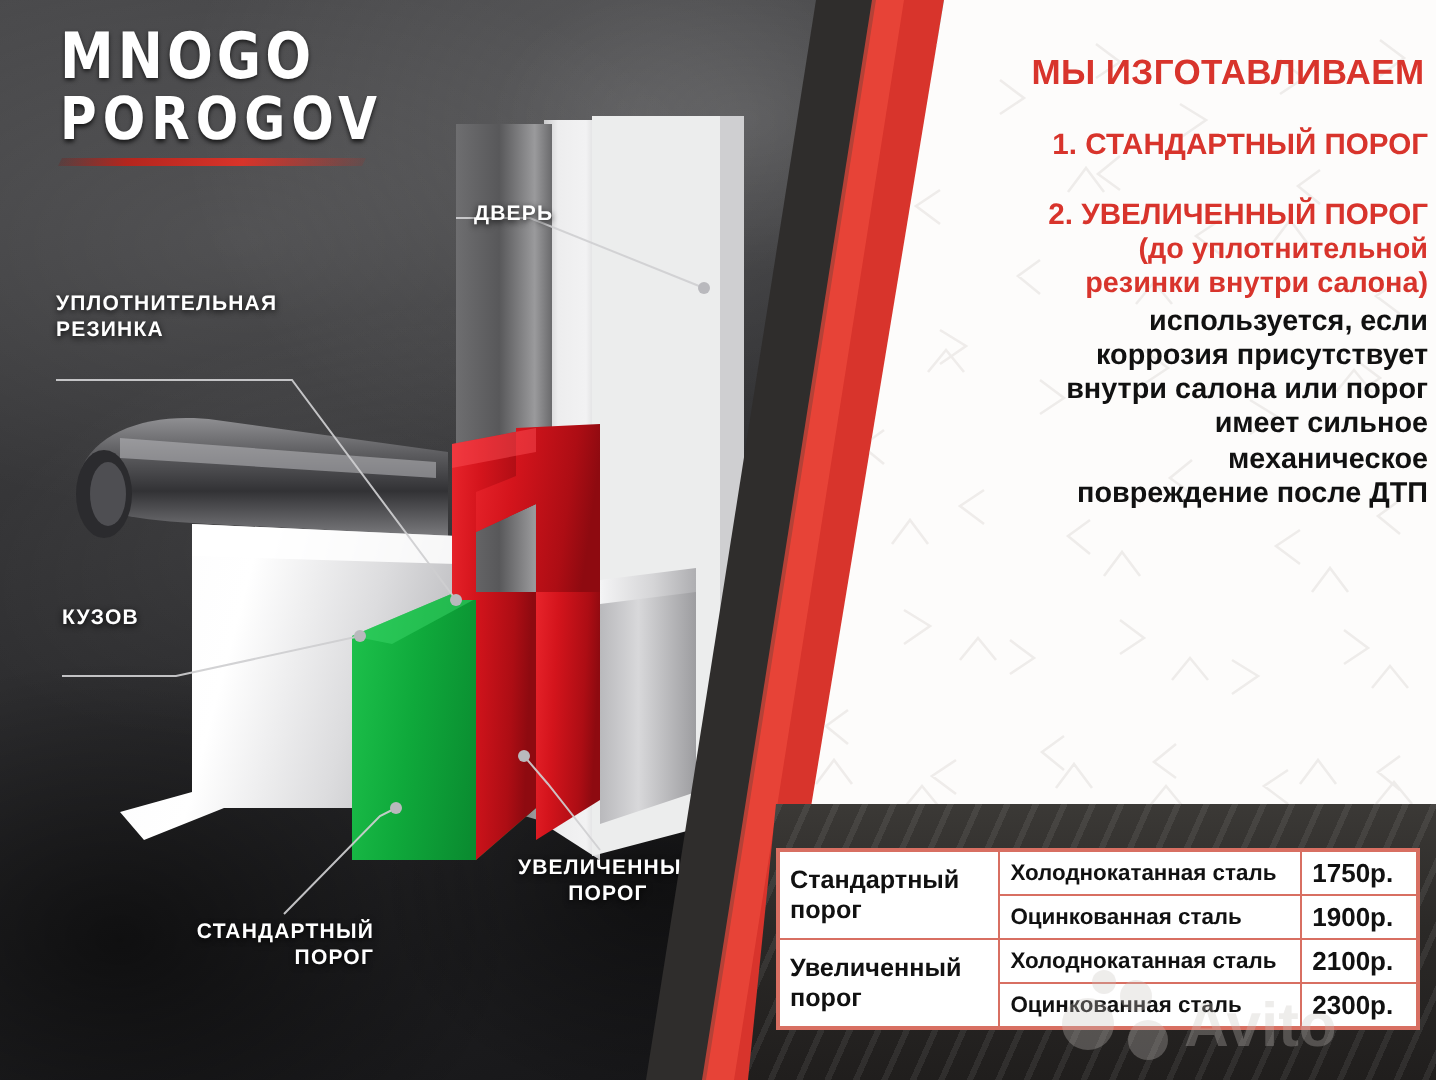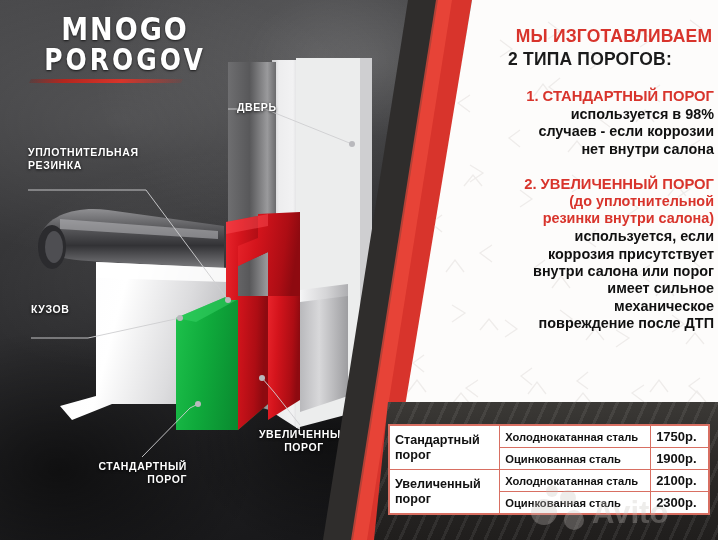--- a/index.html
+++ b/index.html
@@ -39,21 +39,20 @@
   .left-panel .sheen-c {
     position: absolute; left: 240px; top: -20px;
     width: 260px; height: 160px;
     background: radial-gradient(ellipse at 50% 50%, rgba(255,255,255,.10), rgba(255,255,255,0) 68%);
   }
 
   
   .logo {
     position: absolute; left: 30px; top: 14px;
     width: 190px;
-    text-align: center;
   }
   .logo-line {
     font-family: "DejaVu Sans", sans-serif;
     color: #ffffff;
     font-weight: bold;
     letter-spacing: 2px;
     line-height: .96;
     text-shadow: 0 1px 2px rgba(0,0,0,.7);
     transform: scaleY(1.18);
     transform-origin: left top;
@@ -308,27 +307,23 @@
                  M636 122 l9 -12 9 12 M686 196 l-9 -11 -9 11 M446 272 l9 -12 9 12 M498 330 l-9 -11 -9 11
                  M552 288 l9 -12 9 12 M604 340 l-9 -11 -9 11 M656 296 l9 -12 9 12 M704 344 l-9 -11 -9 11
                  M408 392 l9 -12 9 12 M470 404 l-9 -11 -9 11 M528 394 l9 -12 9 12 M592 404 l-9 -11 -9 11
                  M650 392 l9 -12 9 12 M706 402 l-9 -11 -9 11"></path>
       </g>
     </svg>
   </div>
 
   <div class="content">
     <div class="head1">МЫ ИЗГОТАВЛИВАЕМ</div>
-    <div class="head2">2 ТИПА ПОРОГОВ:</div>
 
     <div class="block">
       <div class="blk-title">1. СТАНДАРТНЫЙ ПОРОГ</div>
-      <div class="blk-body" style="white-space:pre-line">используется в 98%
-случаев - если коррозии
-нет внутри салона</div>
     </div>
 
     <div class="block">
       <div class="blk-title">2. УВЕЛИЧЕННЫЙ ПОРОГ</div>
       <div class="blk-sub" style="white-space:pre-line">(до уплотнительной
 резинки внутри салона)</div>
       <div class="blk-body" style="white-space:pre-line">используется, если
 коррозия присутствует
 внутри салона или порог
 имеет сильное

